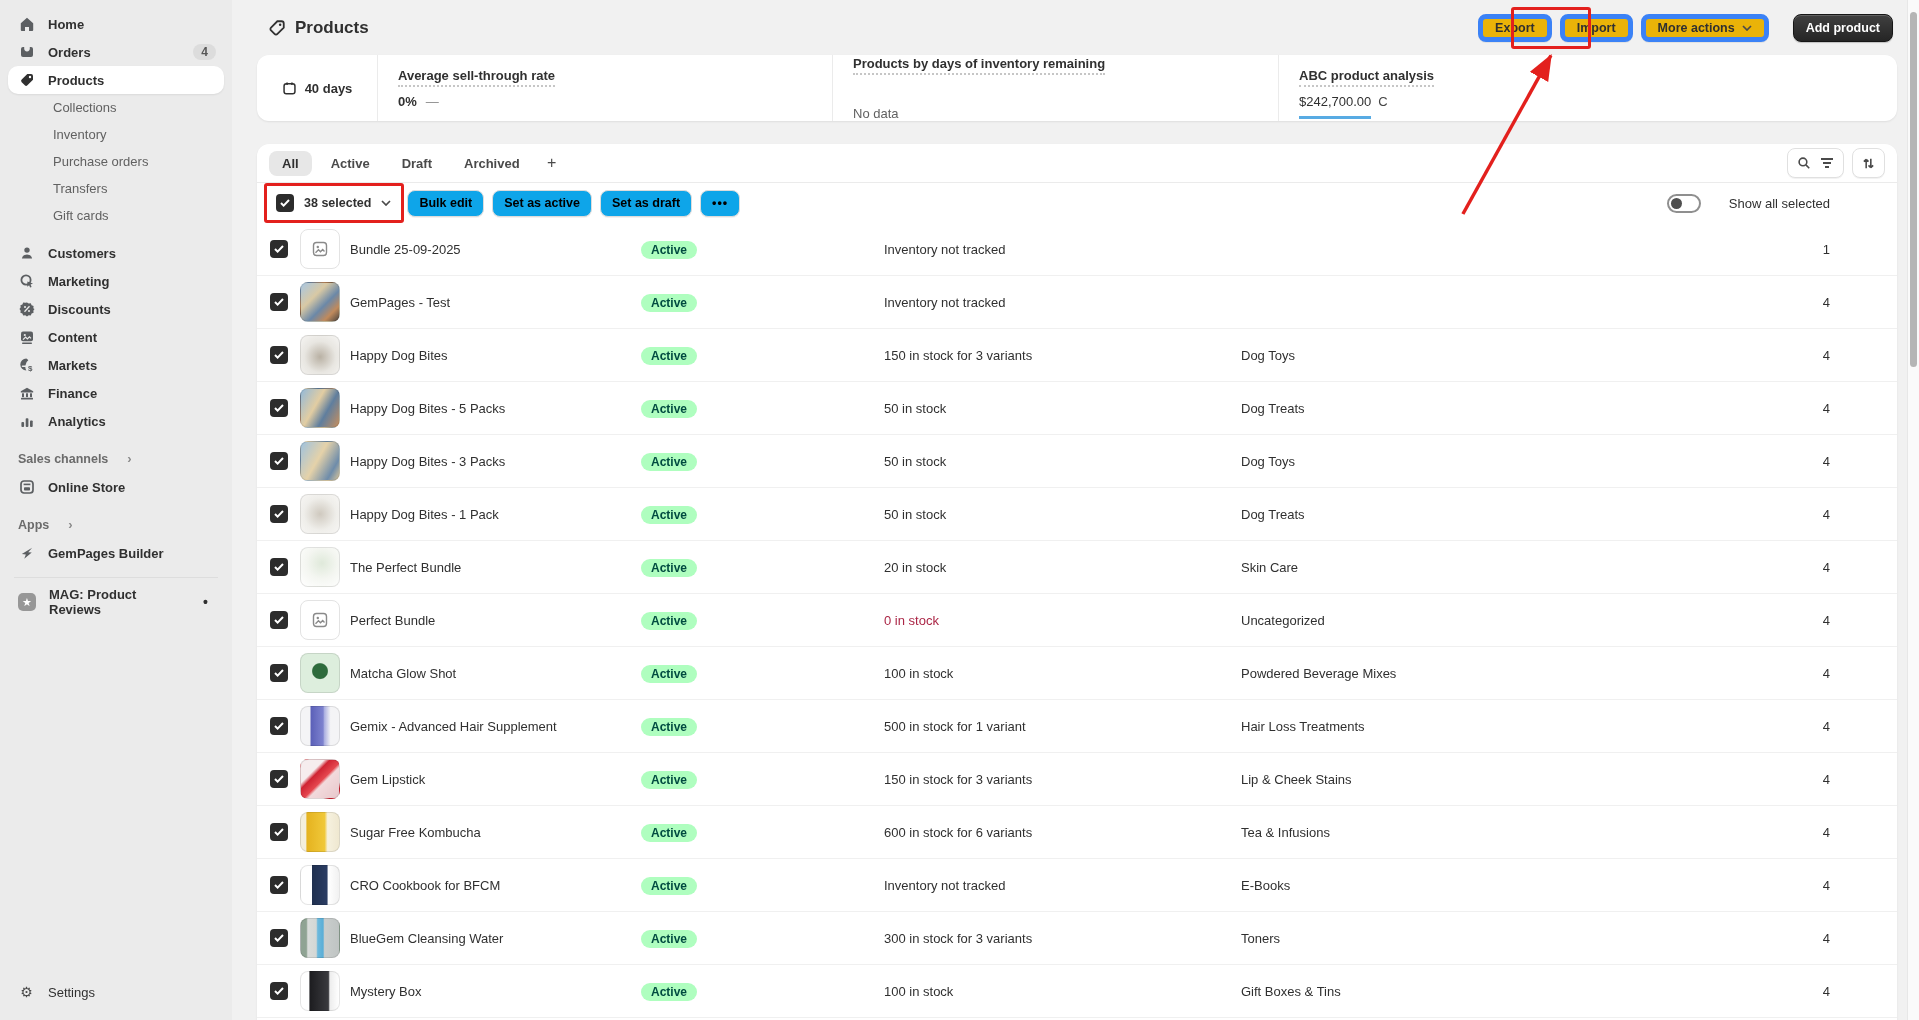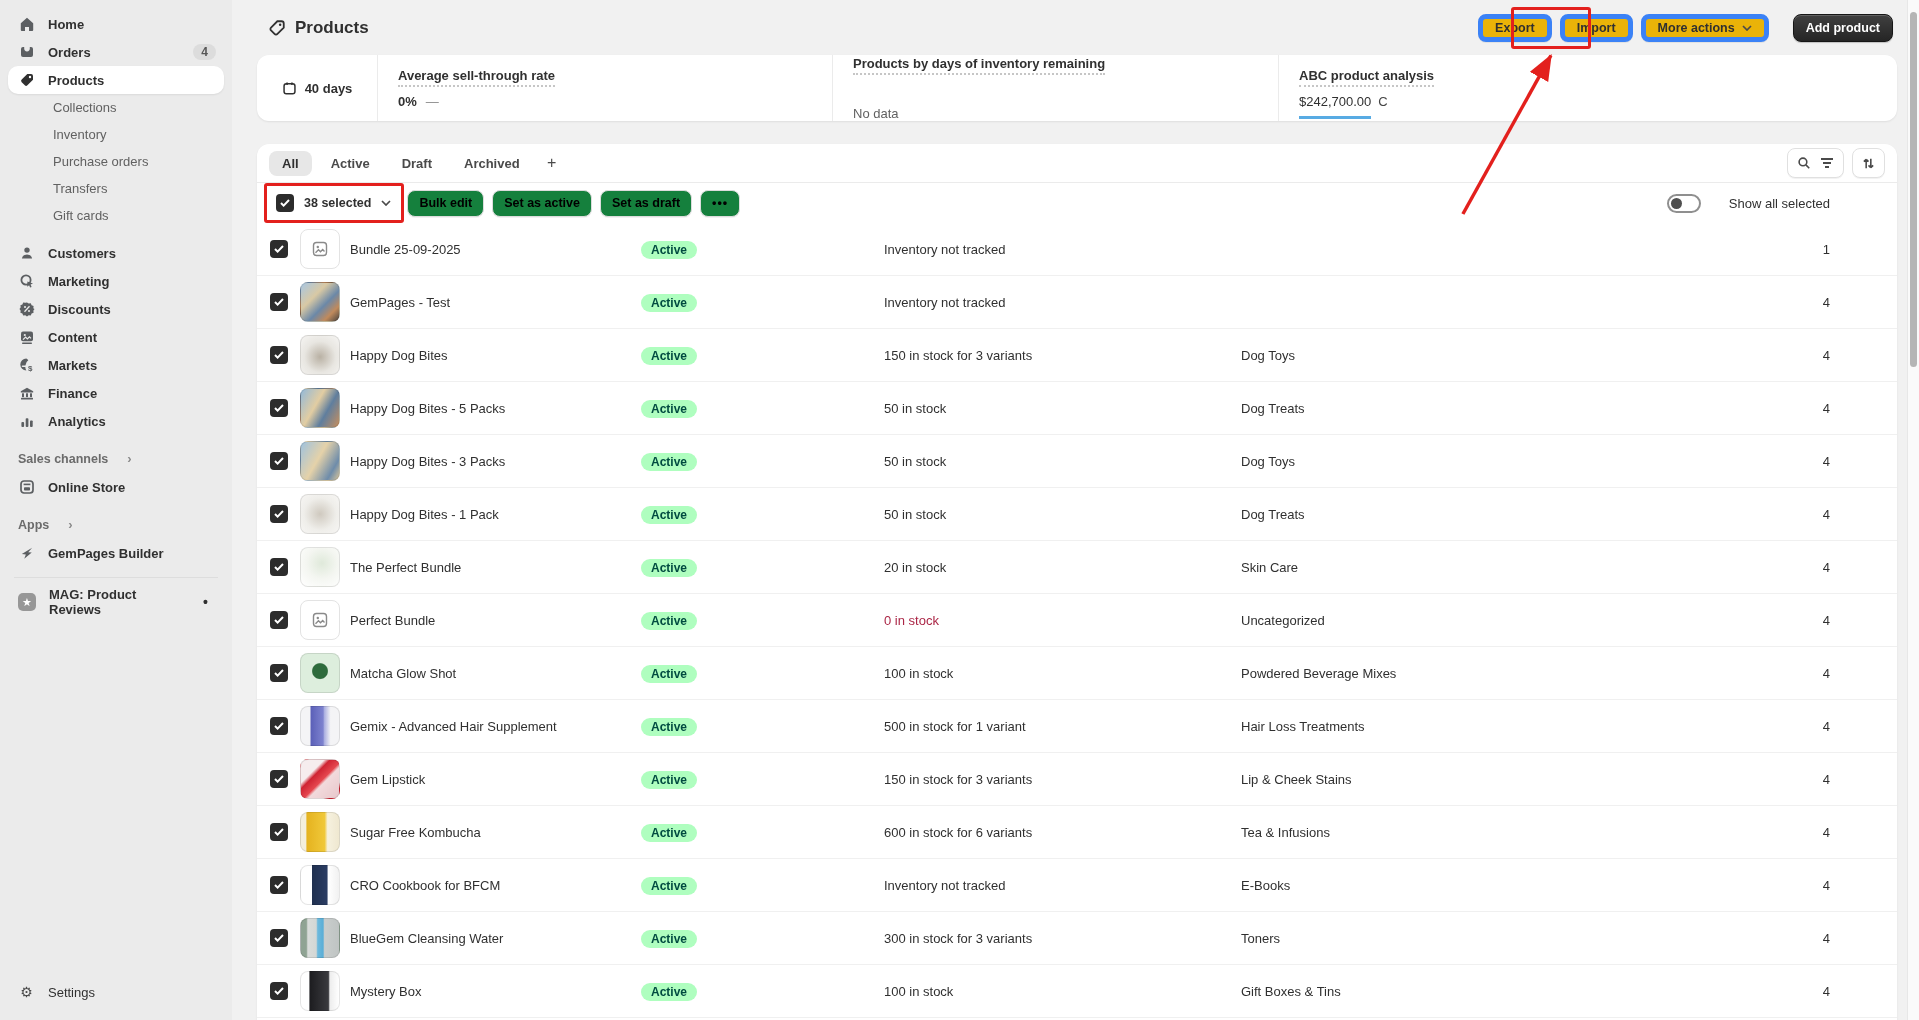--- a/index.html
+++ b/index.html
@@ -61,21 +61,21 @@
   .tab-plus{width:26px;text-align:center;color:#4a4a4a;font-size:16px;cursor:pointer;}
   .tabs-right{margin-left:auto;display:flex;gap:8px;}
   .icon-btn{height:28px;padding:0 9px;border:1px solid #e0e0e0;border-radius:8px;background:#fff;
             display:flex;align-items:center;gap:9px;box-shadow:0 1px 0 rgba(0,0,0,.05);cursor:pointer;}
   
   .bulk-bar{height:40px;display:flex;align-items:center;gap:8px;padding:0 12px;}
   .sel-ctl{display:flex;align-items:center;gap:10px;height:30px;padding:0 8px 0 7px;border-radius:8px;cursor:pointer;}
   .checkbox{width:18px;height:18px;border-radius:4px;background:#2c2c2c;display:flex;
             align-items:center;justify-content:center;flex:0 0 18px;}
   .sel-label{font-size:12.5px;font-weight:650;}
-  .bulk-btn{height:27px;padding:0 11px;border-radius:8px;border:1px solid #dcdcdc;background:#15803d;
+  .bulk-btn{height:27px;padding:0 11px;border-radius:8px;border:1px solid #dcdcdc;background:#0ea5e9;
             font-size:12.5px;font-weight:600;box-shadow:0 1px 0 rgba(0,0,0,.05);
             display:flex;align-items:center;cursor:pointer;}
   .more-dots{letter-spacing:1px;font-weight:700;}
   .show-all{margin-left:auto;display:flex;align-items:center;gap:28px;padding-right:55px;}
   .toggle{width:34px;height:19px;border:2px solid #8f8f8f;border-radius:11px;background:#fff;
           position:relative;box-sizing:border-box;cursor:pointer;}
   .knob{position:absolute;left:2px;top:2px;width:11px;height:11px;border-radius:50%;background:#4f4f4f;}
   
   .rows{flex:1;}
   .prow{display:grid;grid-template-columns:43px 50px 291px 243px 357px 516px 1fr;

